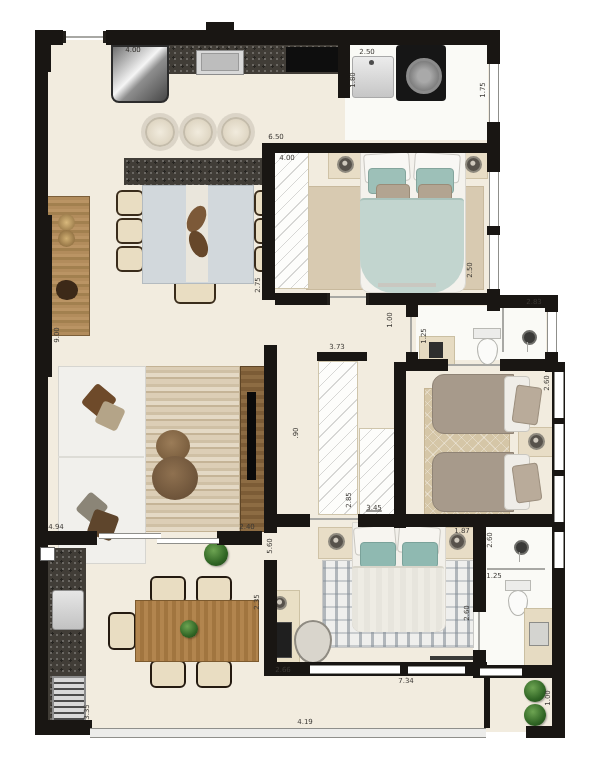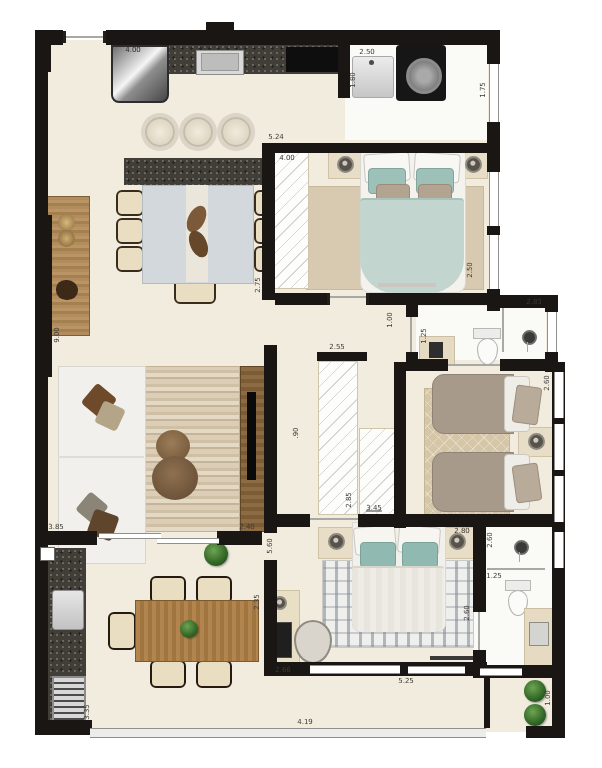--- a/index.html
+++ b/index.html
@@ -238,40 +238,40 @@
   <div class="furn" style="left:524px;top:608px;width:28px;height:57px;background:#e6dbc2;border:1px solid #cabfa2;"></div>
   <div class="furn" style="left:529px;top:622px;width:18px;height:22px;background:#d4d4d0;border:1px solid #8c8c88;z-index:13;"></div>
 
   <div class="plant" style="left:524px;top:680px;width:22px;height:22px;"></div>
   <div class="plant" style="left:524px;top:704px;width:22px;height:22px;"></div>
 
   <span class="dim" style="left:133px;top:50px;color:#2d2a26;">4.00</span>
   <span class="dim" style="left:367px;top:52px;">2.50</span>
   <span class="dim v" style="left:353px;top:80px;">1.80</span>
   <span class="dim v" style="left:483px;top:90px;">1.75</span>
-  <span class="dim" style="left:276px;top:137px;">5.24</span>
+  <span class="dim" style="left:276px;top:137px;">6.50</span>
   <span class="dim" style="left:287px;top:158px;">4.00</span>
   <span class="dim v" style="left:258px;top:285px;">2.75</span>
   <span class="dim v" style="left:470px;top:270px;">2.50</span>
   <span class="dim" style="left:534px;top:302px;">2.83</span>
   <span class="dim v" style="left:390px;top:320px;">1.00</span>
   <span class="dim v" style="left:424px;top:336px;">1.25</span>
-  <span class="dim" style="left:337px;top:347px;">2.55</span>
+  <span class="dim" style="left:337px;top:347px;">3.73</span>
   <span class="dim v" style="left:296px;top:433px;">.90</span>
   <span class="dim v" style="left:349px;top:500px;">2.85</span>
   <span class="dim" style="left:374px;top:508px;text-decoration:underline;">3.45</span>
   <span class="dim v" style="left:547px;top:383px;">2.60</span>
   <span class="dim v" style="left:57px;top:335px;">9.00</span>
-  <span class="dim" style="left:56px;top:527px;">3.85</span>
+  <span class="dim" style="left:56px;top:527px;">4.94</span>
   <span class="dim" style="left:247px;top:527px;">2.40</span>
   <span class="dim v" style="left:270px;top:546px;">5.60</span>
-  <span class="dim" style="left:462px;top:531px;">2.80</span>
+  <span class="dim" style="left:462px;top:531px;">1.87</span>
   <span class="dim v" style="left:467px;top:613px;">2.60</span>
   <span class="dim" style="left:494px;top:576px;">1.25</span>
   <span class="dim v" style="left:490px;top:540px;">2.60</span>
   <span class="dim v" style="left:257px;top:602px;">2.35</span>
   <span class="dim" style="left:283px;top:670px;">2.66</span>
-  <span class="dim" style="left:406px;top:681px;">5.25</span>
+  <span class="dim" style="left:406px;top:681px;">7.34</span>
   <span class="dim v" style="left:87px;top:712px;">3.35</span>
   <span class="dim" style="left:305px;top:722px;">4.19</span>
   <span class="dim v" style="left:548px;top:698px;">1.00</span>
 
 </div>
 
 </body></html>

